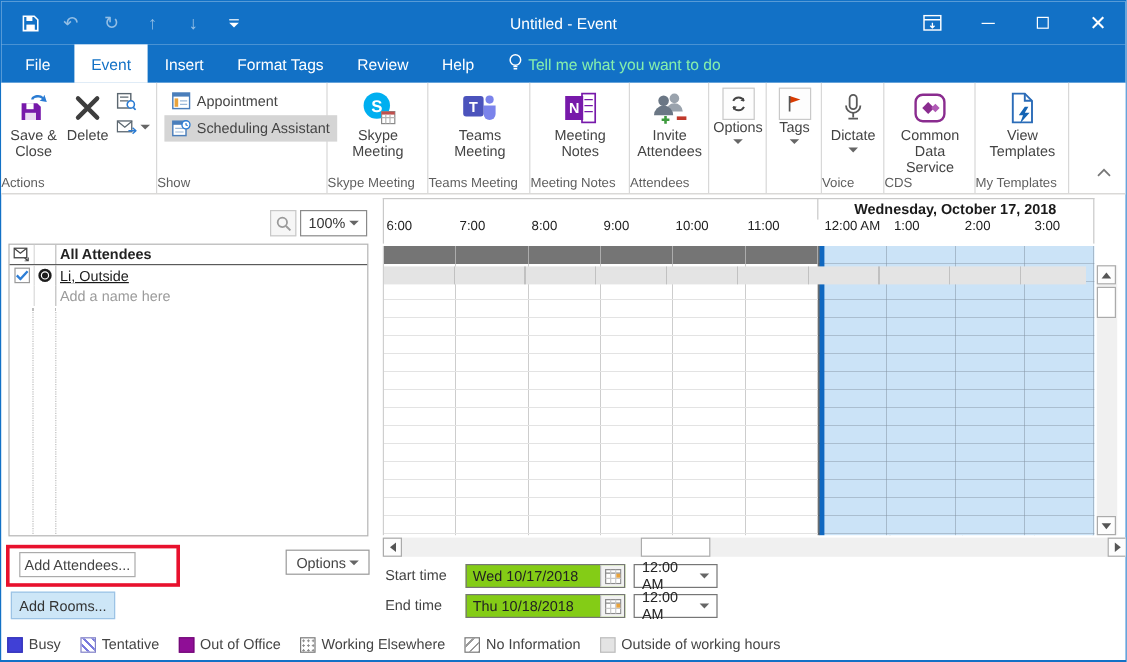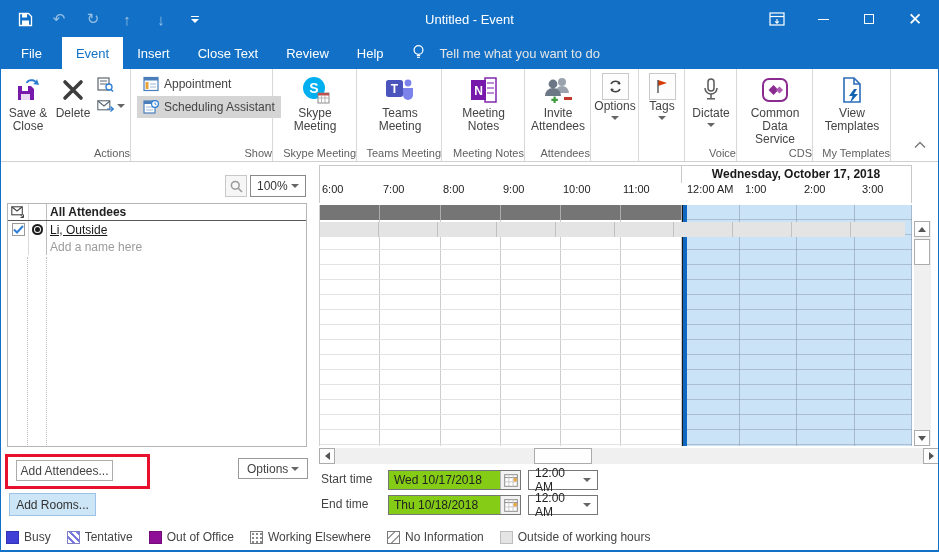--- a/index.html
+++ b/index.html
@@ -23,27 +23,27 @@
   .wc-min .bar { width:11px; height:1px; background:#fff; }
   .wc-max .box { width:10px; height:10px; border:1px solid #fff; }
   .wc-close { font-size:17px; font-weight:400; }
 
   
   .tabrow { position:absolute; left:0; top:36px; width:100%; height:32px; background:#1271C6;
             display:flex; align-items:stretch; }
   .tab { padding:0 14px; display:flex; align-items:center; color:#fff; font-size:13px; cursor:default; }
   .tab.first { padding:0 20px; }
   .tab.selected { background:#fff; color:#1271C6; }
-  .tellme { display:flex; align-items:center; gap:15px; color:#e5e5e5; font-size:13px; margin-left:14px; }
+  .tellme { display:flex; align-items:center; gap:4px; color:#86efac; font-size:13px; margin-left:14px; }
 
   
   .ribbon { position:absolute; left:0; top:68px; width:100%; height:93px; background:#fff;
             border-bottom:1px solid #D2D0CE; }
   .rgroup { position:absolute; top:0; height:92px; border-right:1px solid #D8D8D8; }
-  .glabel { position:absolute; left:0; bottom:2px; width:100%; text-align:right;
+  .glabel { position:absolute; left:0; bottom:2px; width:100%; text-align:left;
             font-size:11px; color:#5f5f5f; white-space:nowrap; }
   .bigbtn { position:absolute; top:4px; display:flex; flex-direction:column; align-items:center;
             font-size:12px; color:#444; text-align:center; line-height:13px; }
   .bigbtn .ic { height:34px; display:flex; align-items:center; justify-content:center; }
   .medbtn { position:absolute; left:6px; height:22px; display:flex; align-items:center; gap:5px;
             font-size:12px; color:#444; padding:0 6px; white-space:nowrap; }
   .medbtn.sel { background:#D5D5D5; }
   .boxedic { width:27px; height:27px; border:1px solid #C9C9C9; background:#FDFDFD;
              display:flex; align-items:center; justify-content:center; }
   .tri-dn { width:0; height:0; border-left:4px solid transparent; border-right:4px solid transparent;
@@ -175,21 +175,21 @@
           <span class="box"></span>
         </span>
       <span class="wc wc-close">✕</span>
     </div>
   </div>
 
   <div class="tabrow">
     <div class="tab first">File</div>
     <div class="tab selected">Event</div>
     <div class="tab">Insert</div>
-    <div class="tab">Close Text</div>
+    <div class="tab">Format Tags</div>
     <div class="tab">Review</div>
     <div class="tab">Help</div>
     <div class="tellme">
       <span>
         <svg width="13" height="16" viewBox="0 0 13 16">
             <circle cx="6.5" cy="6" r="4.4" fill="none" stroke="#fff" stroke-width="1.2"></circle>
             <line x1="4.8" y1="11.5" x2="8.2" y2="11.5" stroke="#fff" stroke-width="1.1"></line>
             <line x1="5" y1="13.3" x2="8" y2="13.3" stroke="#fff" stroke-width="1.1"></line>
           </svg>
       </span>

